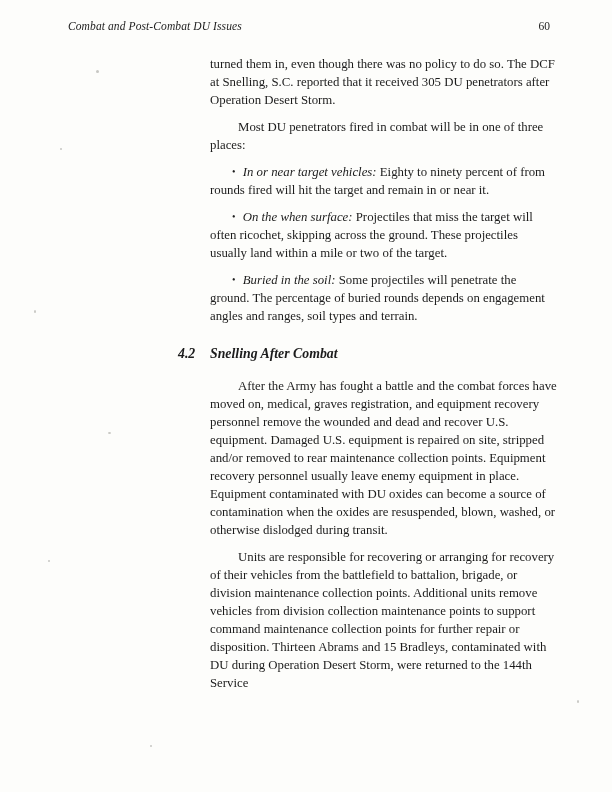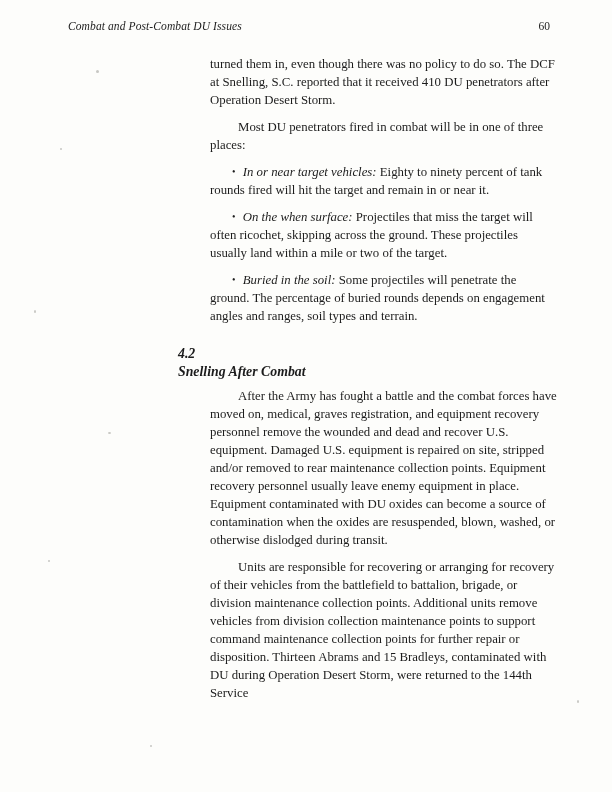--- a/index.html
+++ b/index.html
@@ -59,25 +59,24 @@
   .bullet-glyph {
     font-size: 10px;
     vertical-align: 1px;
     padding-right: 4px;
   }
   .bullet-lead { font-style: italic; text-align: center; }
 
   
   .section-heading {
     display: flex;
-    margin: 20px 0 6px -32px;
+    margin: 20px 0 14px -32px;
     font-weight: bold;
     font-style: italic;
     font-size: 13.8px;
-    flex-direction: column;
   }
   .section-number { width: 32px; }
 
   
   .speck {
     position: absolute;
     background: #9a9a96;
     border-radius: 50%;
     opacity: 0.55;
   }
@@ -87,28 +86,28 @@
 
 <div class="page">
 
   <div class="running-header">
     <span class="doc-title">Combat and Post-Combat DU Issues</span>
     <span class="page-num">60</span>
   </div>
 
   <div class="body-col">
 
-    <p class="para">turned them in, even though there was no policy to do so. The DCF at Snelling, S.C. reported that it received 410 DU penetrators after Operation Desert Storm.</p>
+    <p class="para">turned them in, even though there was no policy to do so. The DCF at Snelling, S.C. reported that it received 305 DU penetrators after Operation Desert Storm.</p>
 
     <p class="para indent">Most DU penetrators fired in combat will be in one of three places:</p>
 
     <p class="bullet-item">
       <span class="bullet-glyph">•</span>
       <span class="bullet-lead">In or near target vehicles:</span>
-      <span class="bullet-body">Eighty to ninety percent of tank rounds fired will hit the target and remain in or near it.</span>
+      <span class="bullet-body">Eighty to ninety percent of from rounds fired will hit the target and remain in or near it.</span>
     </p>
 
     <p class="bullet-item">
       <span class="bullet-glyph">•</span>
       <span class="bullet-lead">On the when surface:</span>
       <span class="bullet-body">Projectiles that miss the target will often ricochet, skipping across the ground. These projectiles usually land within a mile or two of the target.</span>
     </p>
 
     <p class="bullet-item">
       <span class="bullet-glyph">•</span>

